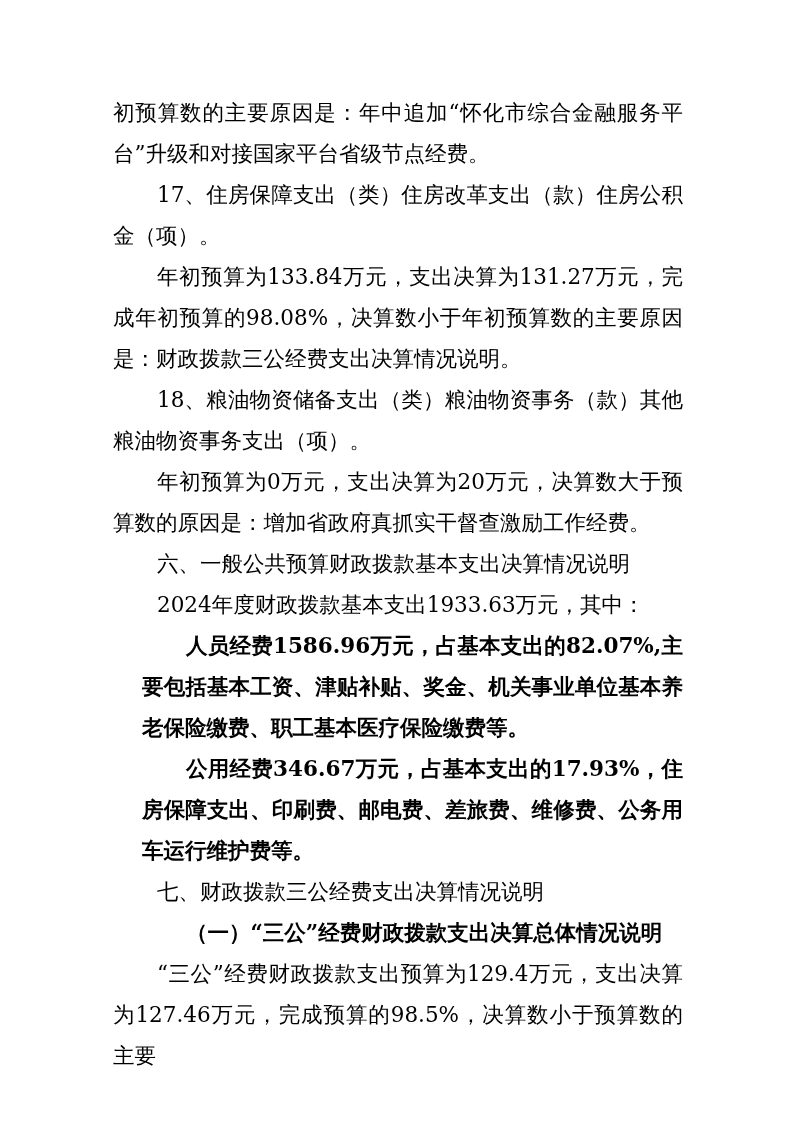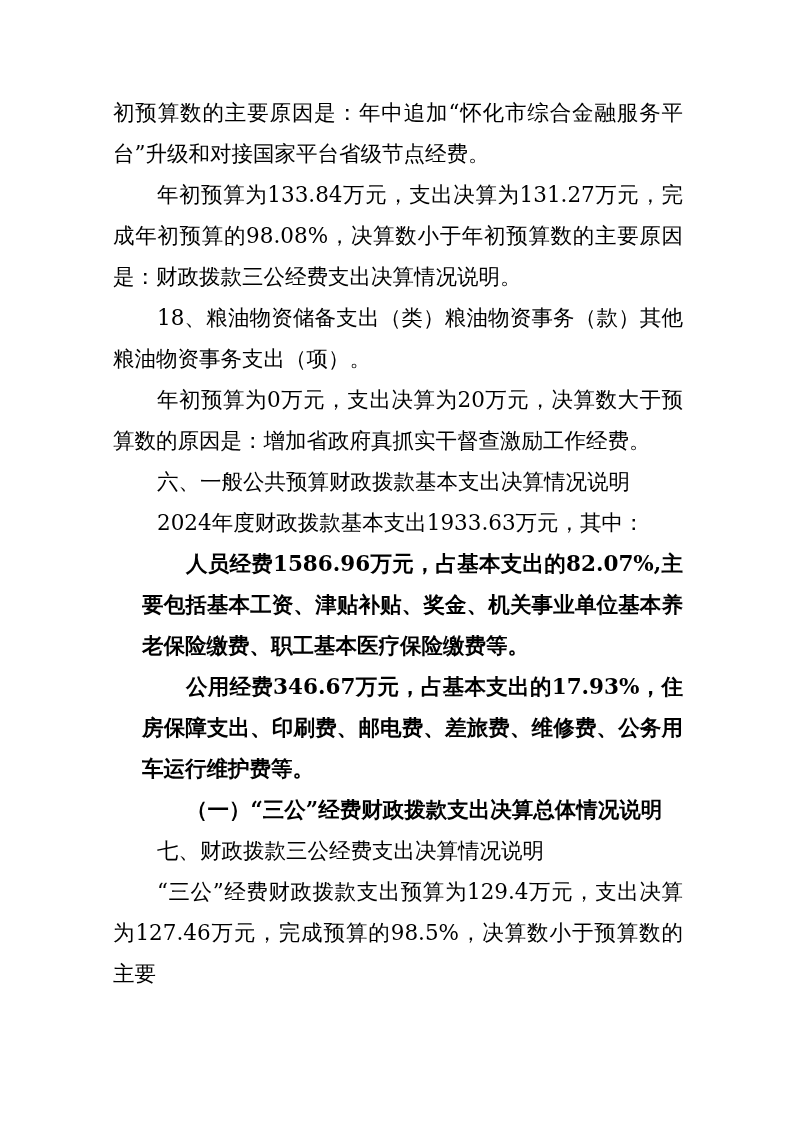--- a/index.html
+++ b/index.html
@@ -56,25 +56,26 @@
     font-family: "Liberation Serif", serif;
     color: #ec4899;
   }
 </style>
 </head>
 <body>
 
 <div class="page">
   <div class="content">
     <p class="para">初预算数的主要原因是：年中追加“怀化市综合金融服务平台”升级和对接国家平台省级节点经费。</p>
+    <p class="para indent">17、住房保障支出（类）住房改革支出（款）住房公积金（项）。</p>
     <p class="para indent">年初预算为133.84万元，支出决算为131.27万元，完成年初预算的98.08%，决算数小于年初预算数的主要原因是：财政拨款三公经费支出决算情况说明。</p>
     <p class="para indent">18、粮油物资储备支出（类）粮油物资事务（款）其他粮油物资事务支出（项）。</p>
     <p class="para indent">年初预算为0万元，支出决算为20万元，决算数大于预算数的原因是：增加省政府真抓实干督查激励工作经费。</p>
     <p class="para indent">六、一般公共预算财政拨款基本支出决算情况说明</p>
     <p class="para indent">2024年度财政拨款基本支出1933.63万元，其中：</p>
     <p class="para indent bold">人员经费1586.96万元，占基本支出的82.07%,主要包括基本工资、津贴补贴、奖金、机关事业单位基本养老保险缴费、职工基本医疗保险缴费等。</p>
     <p class="para indent bold">公用经费346.67万元，占基本支出的17.93%，住房保障支出、印刷费、邮电费、差旅费、维修费、公务用车运行维护费等。</p>
+    <p class="para indent">七、财政拨款三公经费支出决算情况说明</p>
     <p class="para indent bold">（一）“三公”经费财政拨款支出决算总体情况说明</p>
-    <p class="para indent">七、财政拨款三公经费支出决算情况说明</p>
     <p class="para indent">“三公”经费财政拨款支出预算为129.4万元，支出决算为127.46万元，完成预算的98.5%，决算数小于预算数的主要</p>
   </div>
   <div class="page-number">14</div>
 </div>
 
 </body></html>

